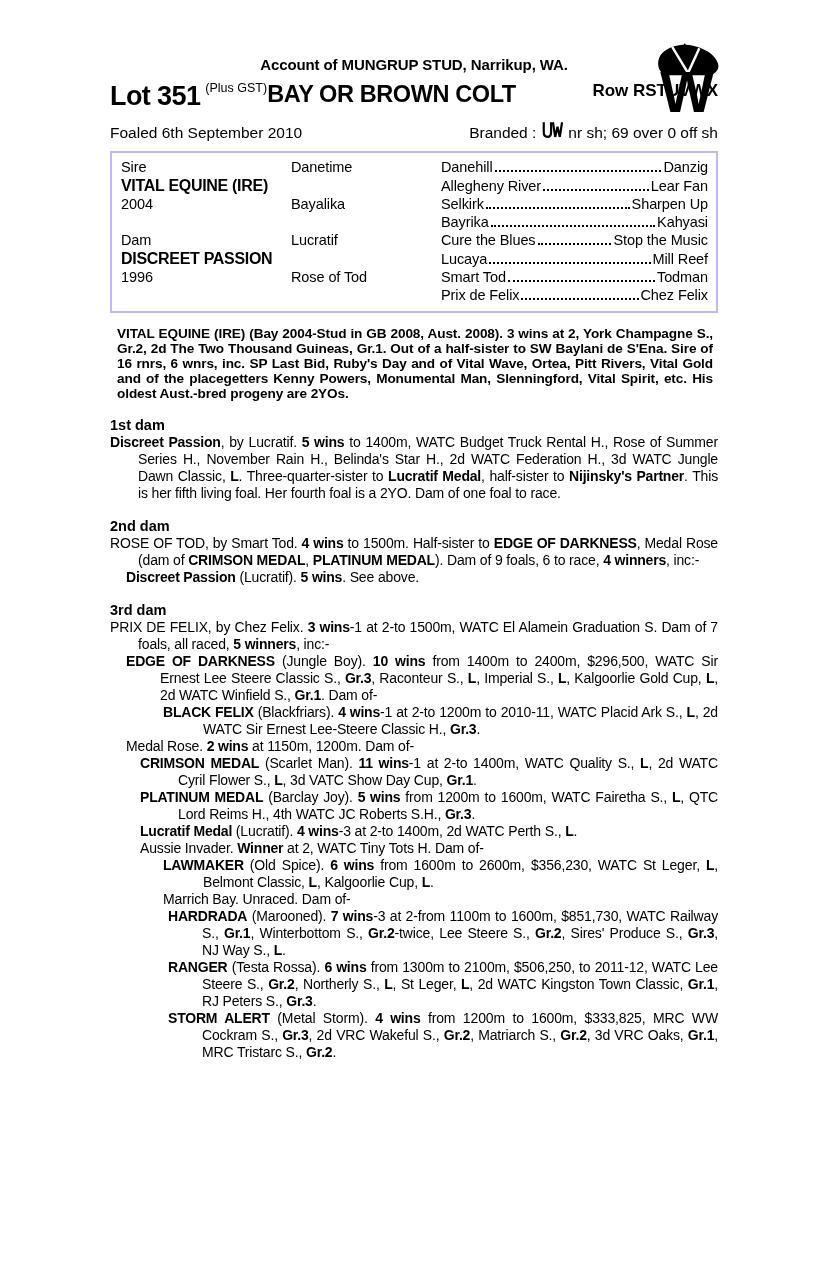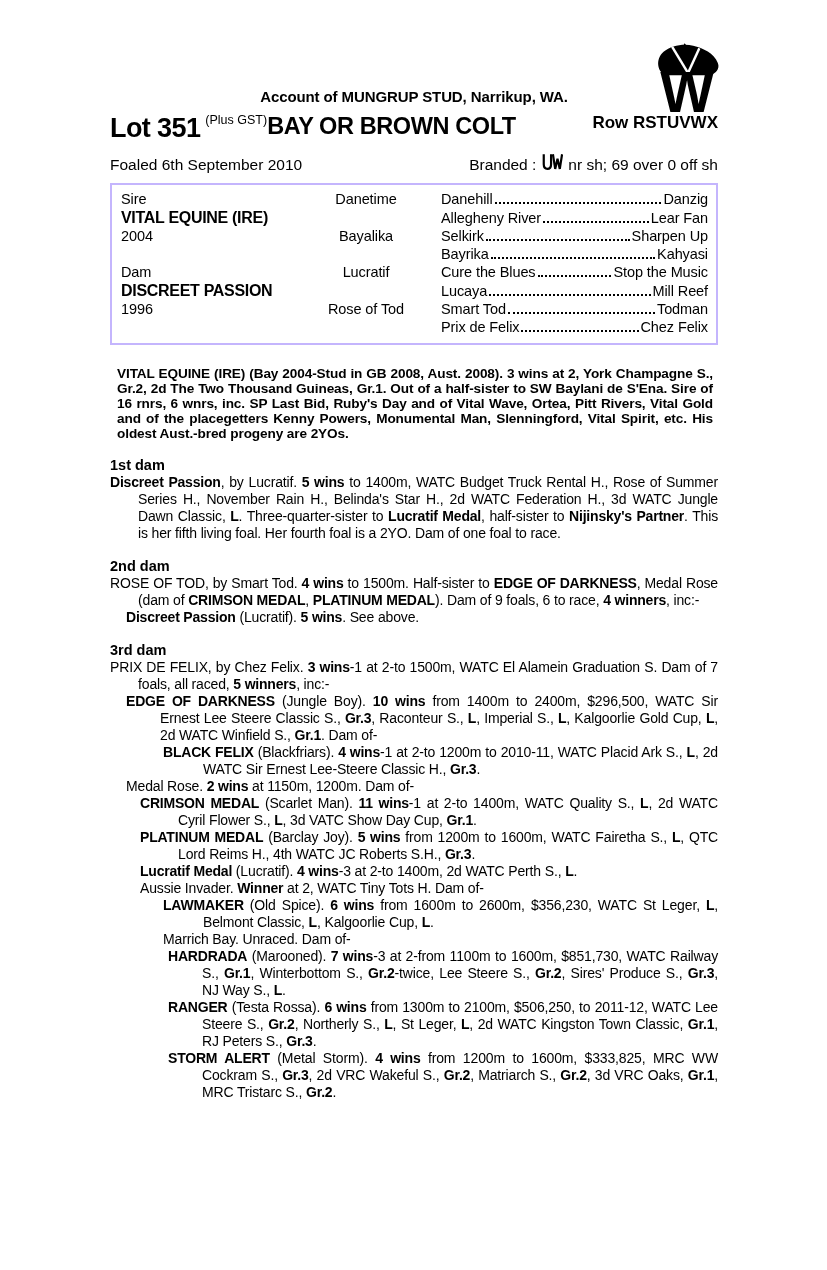--- a/index.html
+++ b/index.html
@@ -4,48 +4,48 @@
 <style>
   html,body{margin:0;padding:0;background:#e8e8e8;}
   .page{
     position:relative;
     width:827px;height:1270px;
     background:#ffffff;color:#000;
     font-family:"Liberation Sans", sans-serif;
     overflow:hidden;
     margin:0 auto;
   }
-  .content{position:absolute;left:110px;top:88px;width:608px;}
+  .content{position:absolute;left:110px;top:56px;width:608px;}
 
   
   .account{text-align:center;font-weight:bold;font-size:15px;letter-spacing:-0.1px;}
   .lotline{display:flex;align-items:flex-start;margin-top:8px;white-space:nowrap;}
   .lot{font-size:27px;font-weight:bold;letter-spacing:-0.6px;}
   .gst{font-size:12.5px;margin:0 0 0 5px;}
   .colt-title{font-size:23.5px;font-weight:bold;letter-spacing:-0.4px;}
   .rowcode{margin-left:auto;font-size:17px;font-weight:bold;}
   .foaledline{display:flex;align-items:baseline;margin-top:7px;font-size:15.5px;}
   .branded{margin-left:auto;display:flex;align-items:flex-end;gap:5px;}
   .brand-glyph{position:relative;top:2px;}
 
   
   .logo{position:absolute;top:42px;right:102px;width:76px;height:74px;}
 
   
   .pedbox{border:2px solid #c4b5fd;margin-top:9px;padding:6px 8px 6px 9px;}
   .ped-row{display:flex;align-items:baseline;height:18.3px;font-size:14.5px;letter-spacing:-0.1px;}
   .c1{width:170px;flex:none;}
-  .c2{width:150px;flex:none;text-align:center;}
+  .c2{width:150px;flex:none;}
   .bname{font-weight:bold;font-size:16px;letter-spacing:-0.3px;}
   .leader{flex:1;display:flex;align-items:baseline;min-width:0;}
   .dots{flex:1;border-bottom:2px dotted #000;align-self:flex-end;margin:0 2px 3px 2px;}
 
   
   .sire-par{font-weight:bold;font-size:13.6px;line-height:14.8px;text-align:justify;
-            margin:22px 5px 0 7px;letter-spacing:-0.1px;}
+            margin:14px 5px 0 7px;letter-spacing:-0.1px;}
 
   
   .dam-heading{font-weight:bold;font-size:14.5px;margin-top:16px;line-height:17px;}
   .entry{font-size:14px;line-height:17px;text-align:justify;letter-spacing:-0.15px;}
   .entry b{letter-spacing:-0.2px;}
   .lvl0{padding-left:28px;text-indent:-28px;}
   .lvl1{margin-left:16px;padding-left:34px;text-indent:-34px;}
   .lvl2{margin-left:30px;padding-left:38px;text-indent:-38px;}
   .lvl3{margin-left:53px;padding-left:40px;text-indent:-40px;}
   .lvl4{margin-left:58px;padding-left:34px;text-indent:-34px;}

